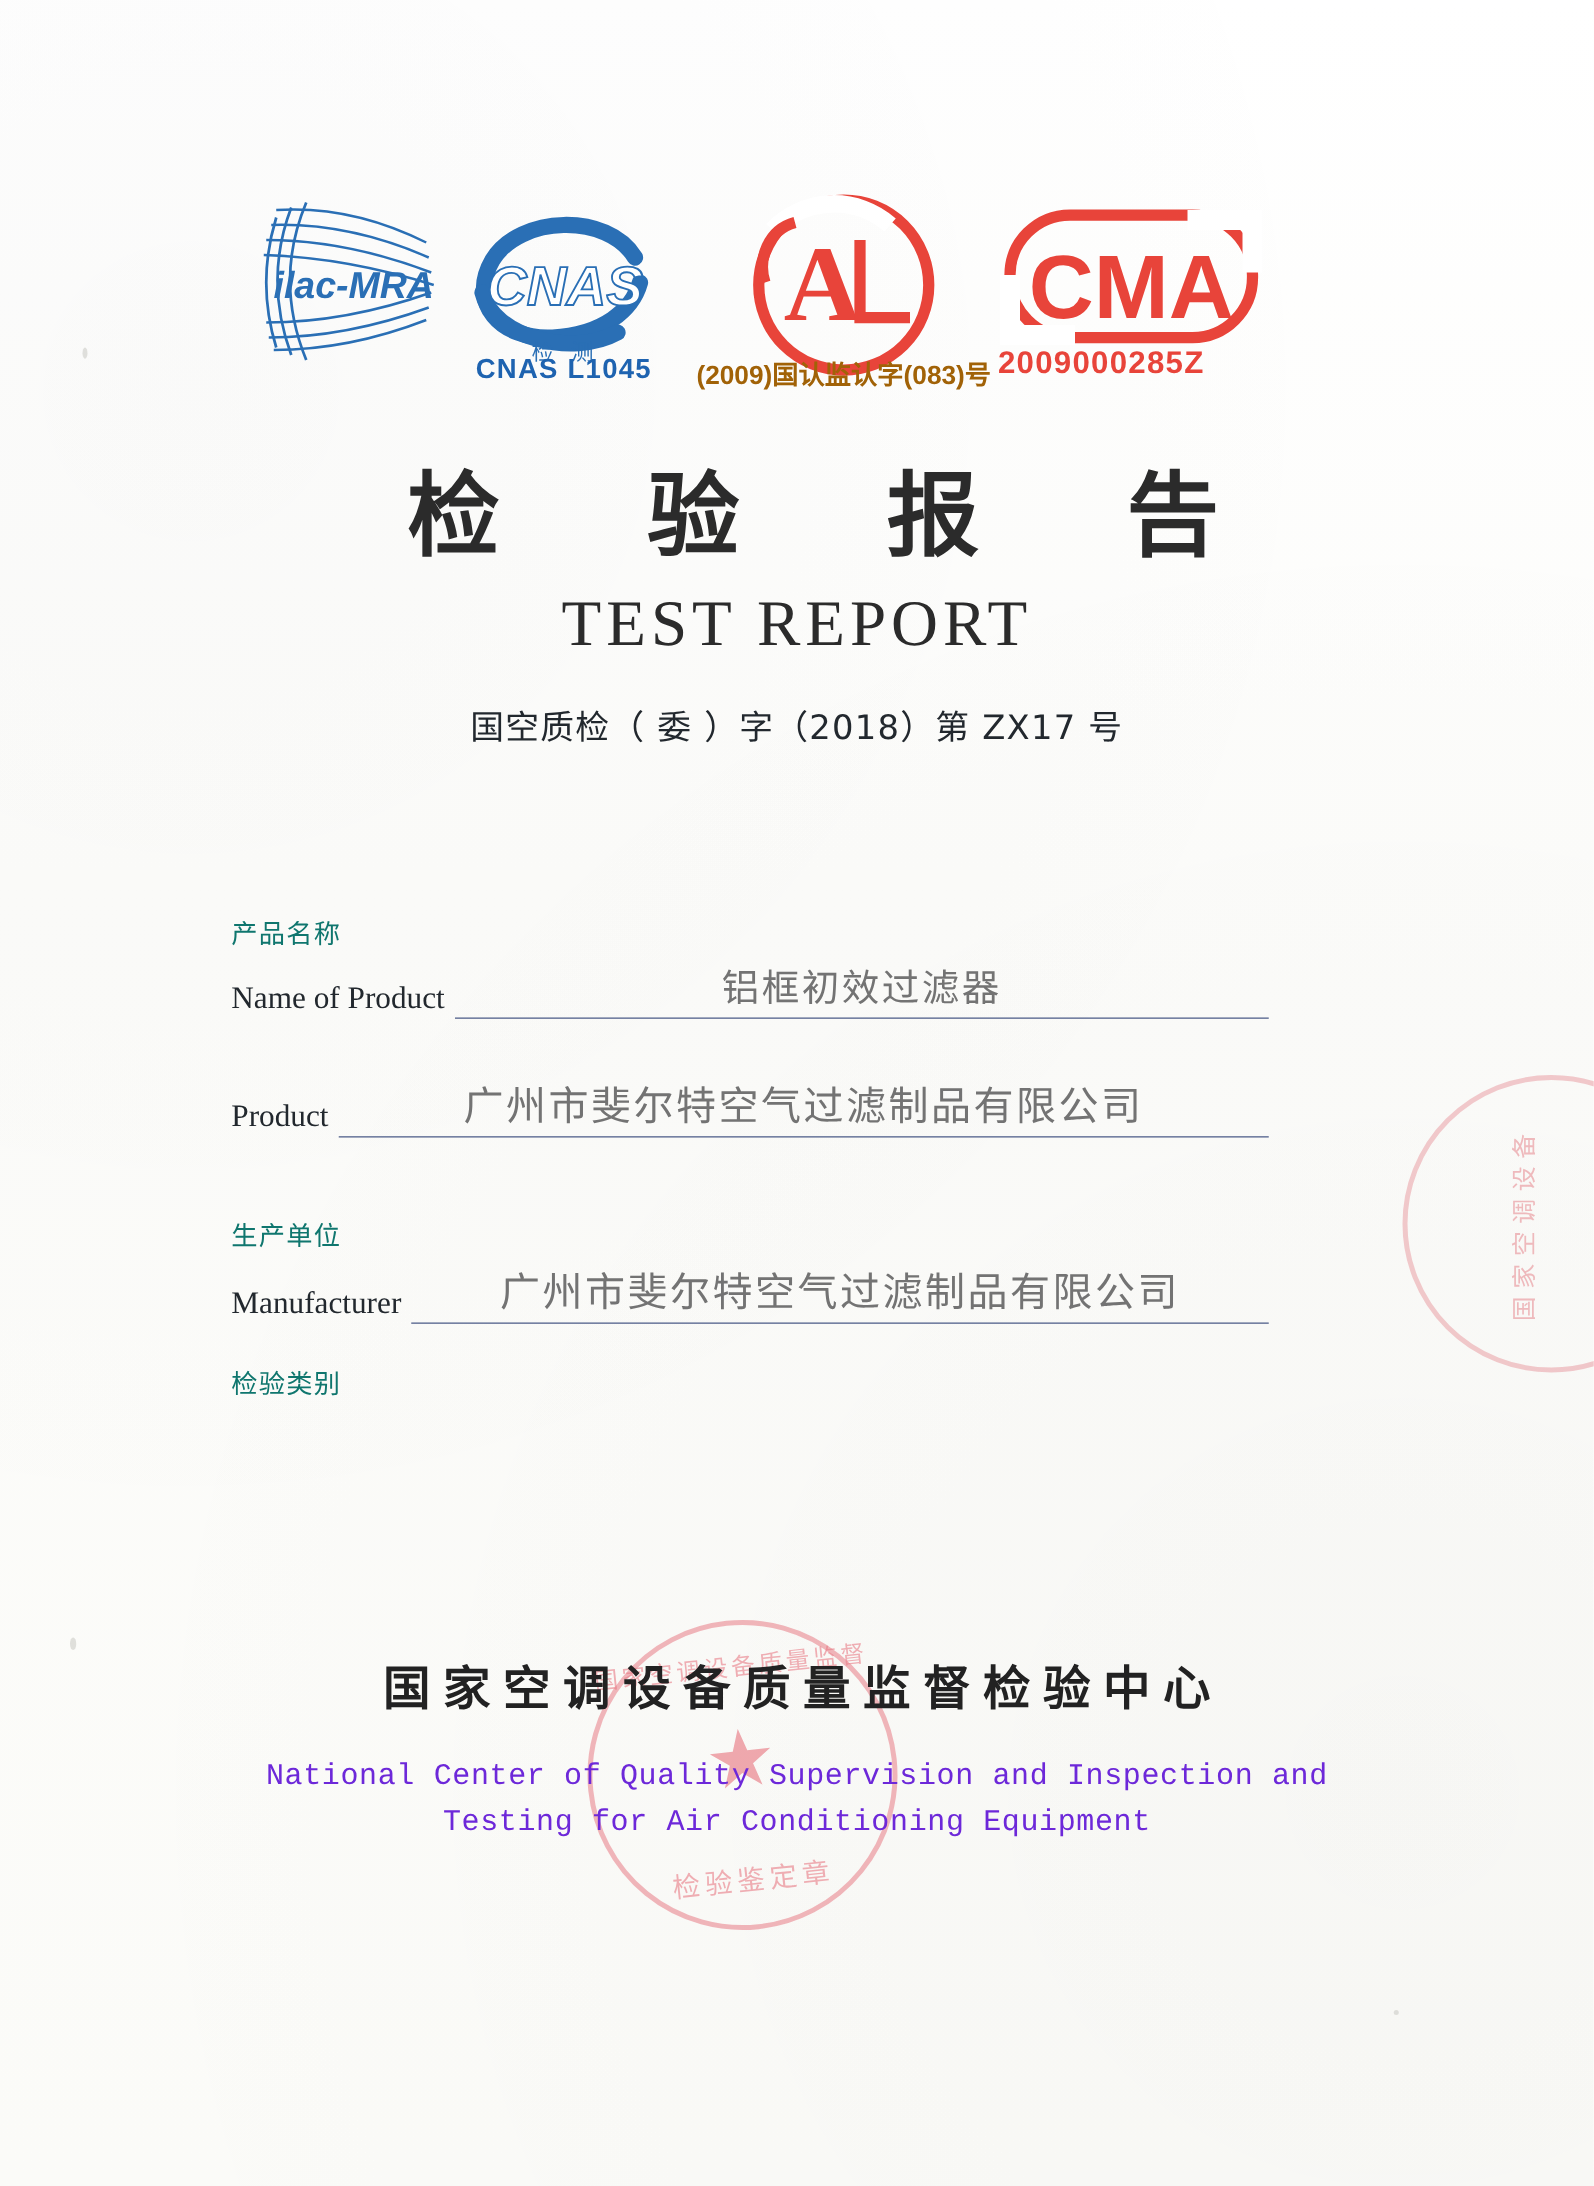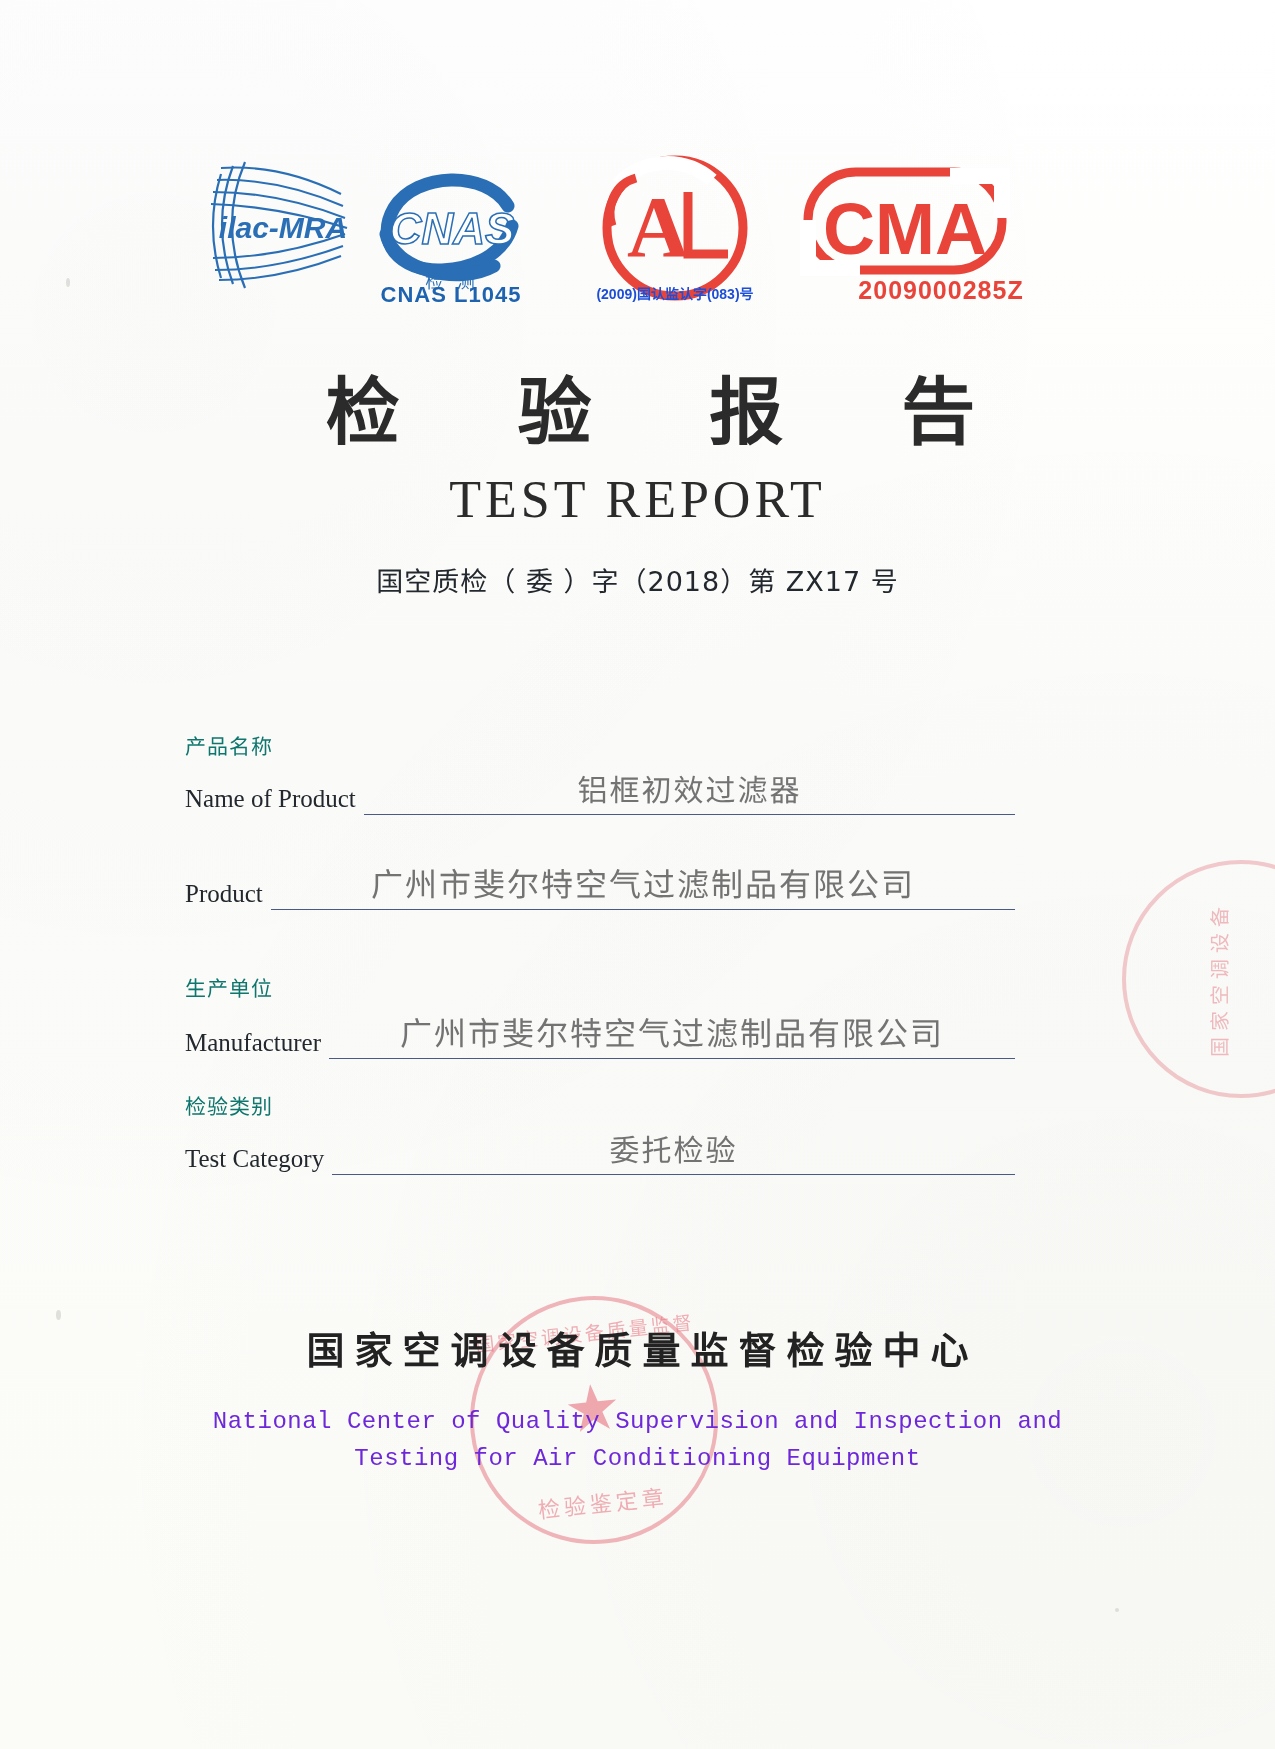--- a/index.html
+++ b/index.html
@@ -89,28 +89,28 @@
     font-weight: bold;
     font-size: 22px;
     letter-spacing: 1px;
   }
   .cal-text {
     position: absolute;
     left: 545px;
     top: 283px;
     width: 260px;
     text-align: center;
-    color: #1d4ed8;
+    color: #a16207;
     font-family: "Liberation Sans", sans-serif;
     font-weight: bold;
-    font-size: 14px;
+    font-size: 21px;
   }
   .cma-text {
     position: absolute;
-    left: 836px;
+    left: 776px;
     top: 276px;
     width: 210px;
     text-align: center;
     color: #e8443a;
     font-family: "Liberation Sans", sans-serif;
     font-weight: bold;
     font-size: 25px;
     letter-spacing: 1px;
   }
 
@@ -374,26 +374,20 @@
       <div class="row">
         <div class="label-en">Manufacturer</div>
         <div class="value-line">
           <span class="value">广州市斐尔特空气过滤制品有限公司</span>
         </div>
       </div>
     </div>
 
     <div class="field f-category">
       <div class="label-cn">检验类别</div>
-      <div class="row">
-        <div class="label-en">Test Category</div>
-        <div class="value-line">
-          <span class="value">委托检验</span>
-        </div>
-      </div>
     </div>
 
   </div>
 
   <div class="stamp-right">
     <div class="arc-left">国家空调设备</div>
   </div>
 
   <div class="stamp-bottom">
     <div class="arc-top">国家空调设备质量监督</div>

